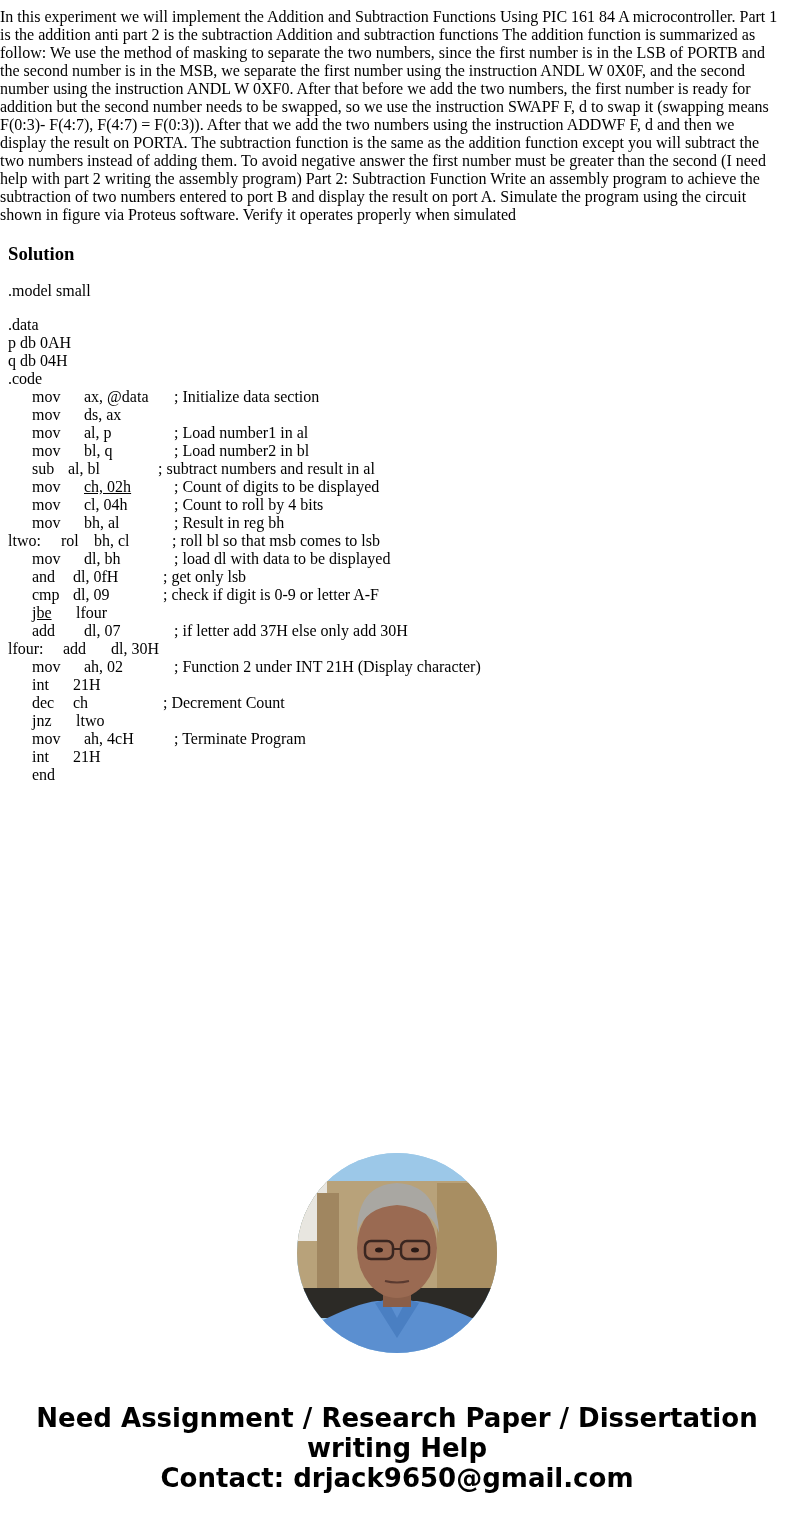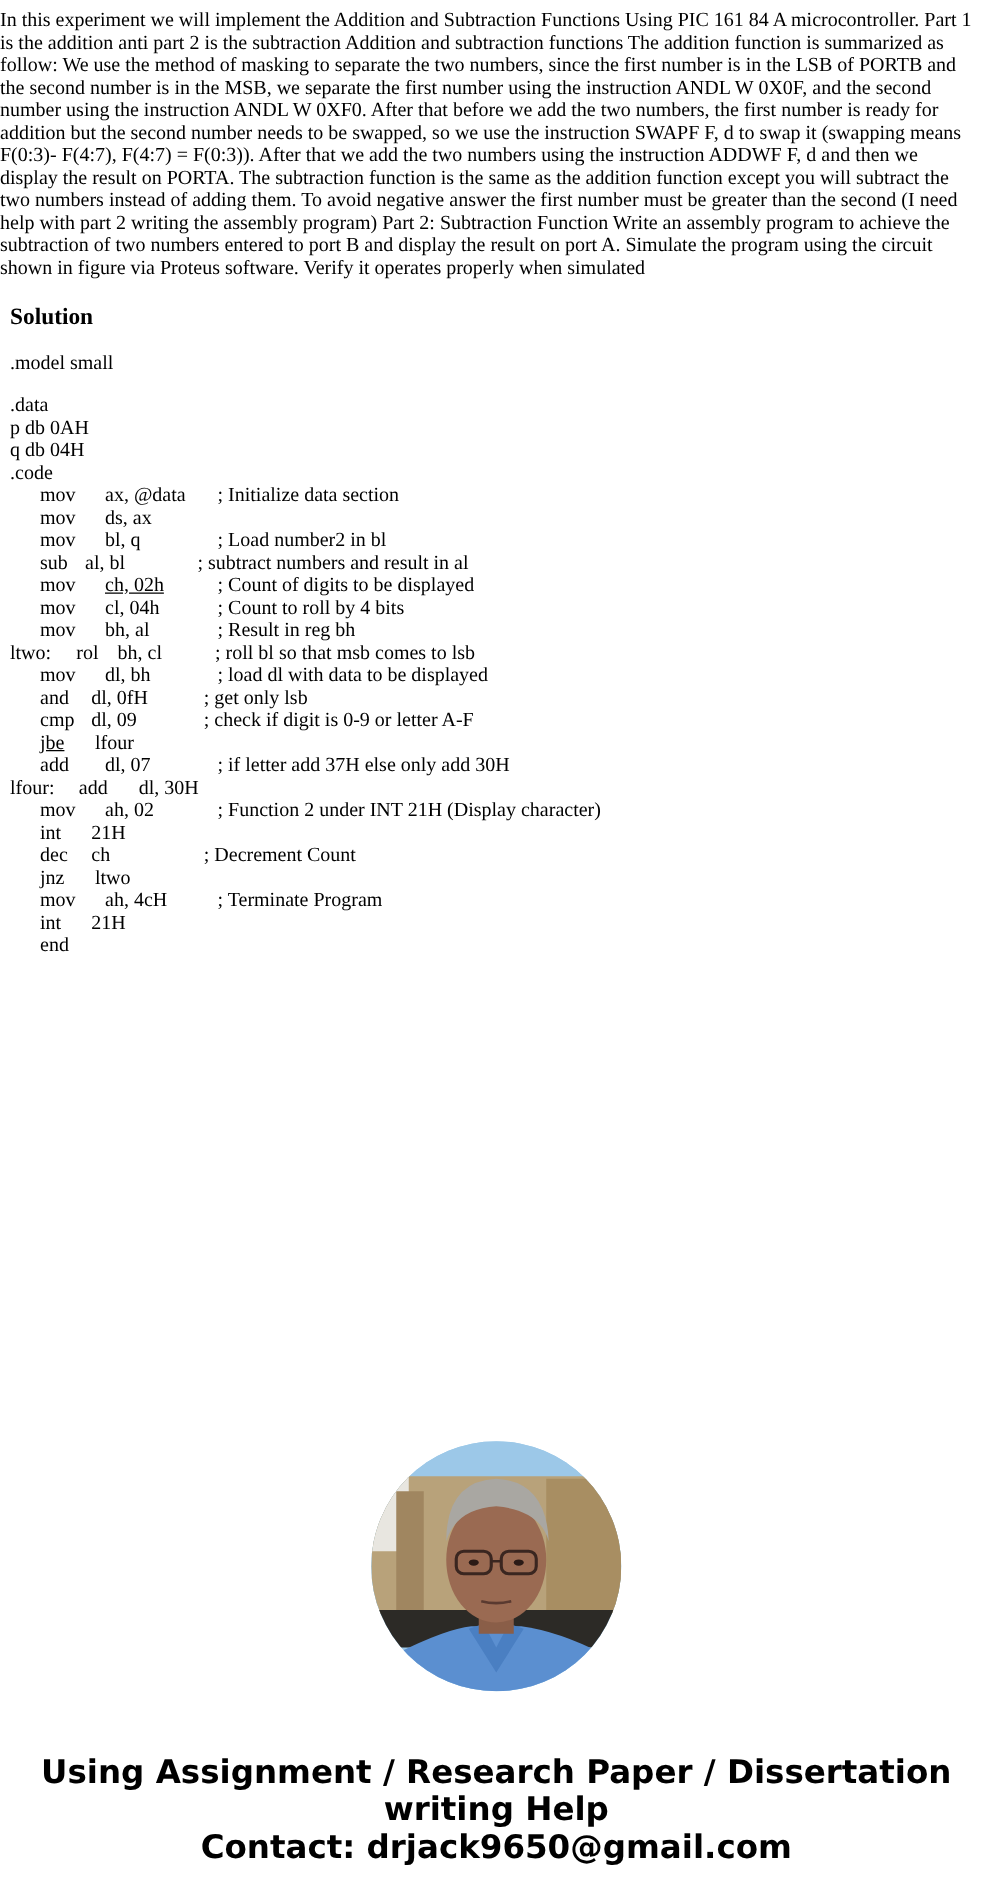--- a/index.html
+++ b/index.html
@@ -90,20 +90,21 @@
 <div class="code-block">
   <div class="code-line">.model small</div>
   <div class="code-line blank"></div>
   <div id="code-lines">
       <div class="code-line"><span class="seg label">.data</span></div>
       <div class="code-line"><span class="seg label">p db 0AH</span></div>
       <div class="code-line"><span class="seg label">q db 04H</span></div>
       <div class="code-line"><span class="seg label">.code</span></div>
       <div class="code-line"><span class="seg label" style="width: 24px;"></span><span class="seg op" style="width: 52px;">mov</span><span class="seg args" style="width: 90px;">ax, @data</span><span class="seg comment">; Initialize data section</span></div>
       <div class="code-line"><span class="seg label" style="width: 24px;"></span><span class="seg op" style="width: 52px;">mov</span><span class="seg args">ds, ax</span></div>
+      <div class="code-line"><span class="seg label" style="width: 24px;"></span><span class="seg op" style="width: 52px;">mov</span><span class="seg args" style="width: 90px;">al, p</span><span class="seg comment">; Load number1 in al</span></div>
       <div class="code-line"><span class="seg label" style="width: 24px;"></span><span class="seg op" style="width: 52px;">mov</span><span class="seg args" style="width: 90px;">bl, q</span><span class="seg comment">; Load number2 in bl</span></div>
       <div class="code-line"><span class="seg label" style="width: 24px;"></span><span class="seg op" style="width: 36px;">sub</span><span class="seg args" style="width: 90px;">al, bl</span><span class="seg comment">; subtract numbers and result in al</span></div>
       <div class="code-line"><span class="seg label" style="width: 24px;"></span><span class="seg op" style="width: 52px;">mov</span><span class="seg args" style="width: 90px; text-decoration: underline;">ch, 02h</span><span class="seg comment">; Count of digits to be displayed</span></div>
       <div class="code-line"><span class="seg label" style="width: 24px;"></span><span class="seg op" style="width: 52px;">mov</span><span class="seg args" style="width: 90px;">cl, 04h</span><span class="seg comment">; Count to roll by 4 bits</span></div>
       <div class="code-line"><span class="seg label" style="width: 24px;"></span><span class="seg op" style="width: 52px;">mov</span><span class="seg args" style="width: 90px;">bh, al</span><span class="seg comment">; Result in reg bh</span></div>
       <div class="code-line"><span class="seg label" style="width: 53px;">ltwo:</span><span class="seg op" style="width: 33px;">rol</span><span class="seg args" style="width: 78px;">bh, cl</span><span class="seg comment">; roll bl so that msb comes to lsb</span></div>
       <div class="code-line"><span class="seg label" style="width: 24px;"></span><span class="seg op" style="width: 52px;">mov</span><span class="seg args" style="width: 90px;">dl, bh</span><span class="seg comment">; load dl with data to be displayed</span></div>
       <div class="code-line"><span class="seg label" style="width: 24px;"></span><span class="seg op" style="width: 41px;">and</span><span class="seg args" style="width: 90px;">dl, 0fH</span><span class="seg comment">; get only lsb</span></div>
       <div class="code-line"><span class="seg label" style="width: 24px;"></span><span class="seg op" style="width: 41px;">cmp</span><span class="seg args" style="width: 90px;">dl, 09</span><span class="seg comment">; check if digit is 0-9 or letter A-F</span></div>
       <div class="code-line"><span class="seg label" style="width: 24px;"></span><span class="seg op" style="width: 44px; text-decoration: underline;">jbe</span><span class="seg args">lfour</span></div>
@@ -145,16 +146,16 @@
     <line x1="96" y1="96" x2="104" y2="96" stroke="#3a2620" stroke-width="2"></line>
 
     <ellipse cx="82" cy="97" rx="4" ry="2.5" fill="#2a1a16"></ellipse>
     <ellipse cx="118" cy="97" rx="4" ry="2.5" fill="#2a1a16"></ellipse>
 
     <path d="M88 128 Q100 131 112 128" stroke="#5a3a30" stroke-width="2" fill="none"></path>
   </svg>
 </div>
 
 <div class="promo">
-  <div>Using Assignment / Research Paper / Dissertation</div>
+  <div>Need Assignment / Research Paper / Dissertation</div>
   <div>writing Help</div>
   <div>Contact: drjack9650@gmail.com</div>
 </div>
 
 </body></html>

